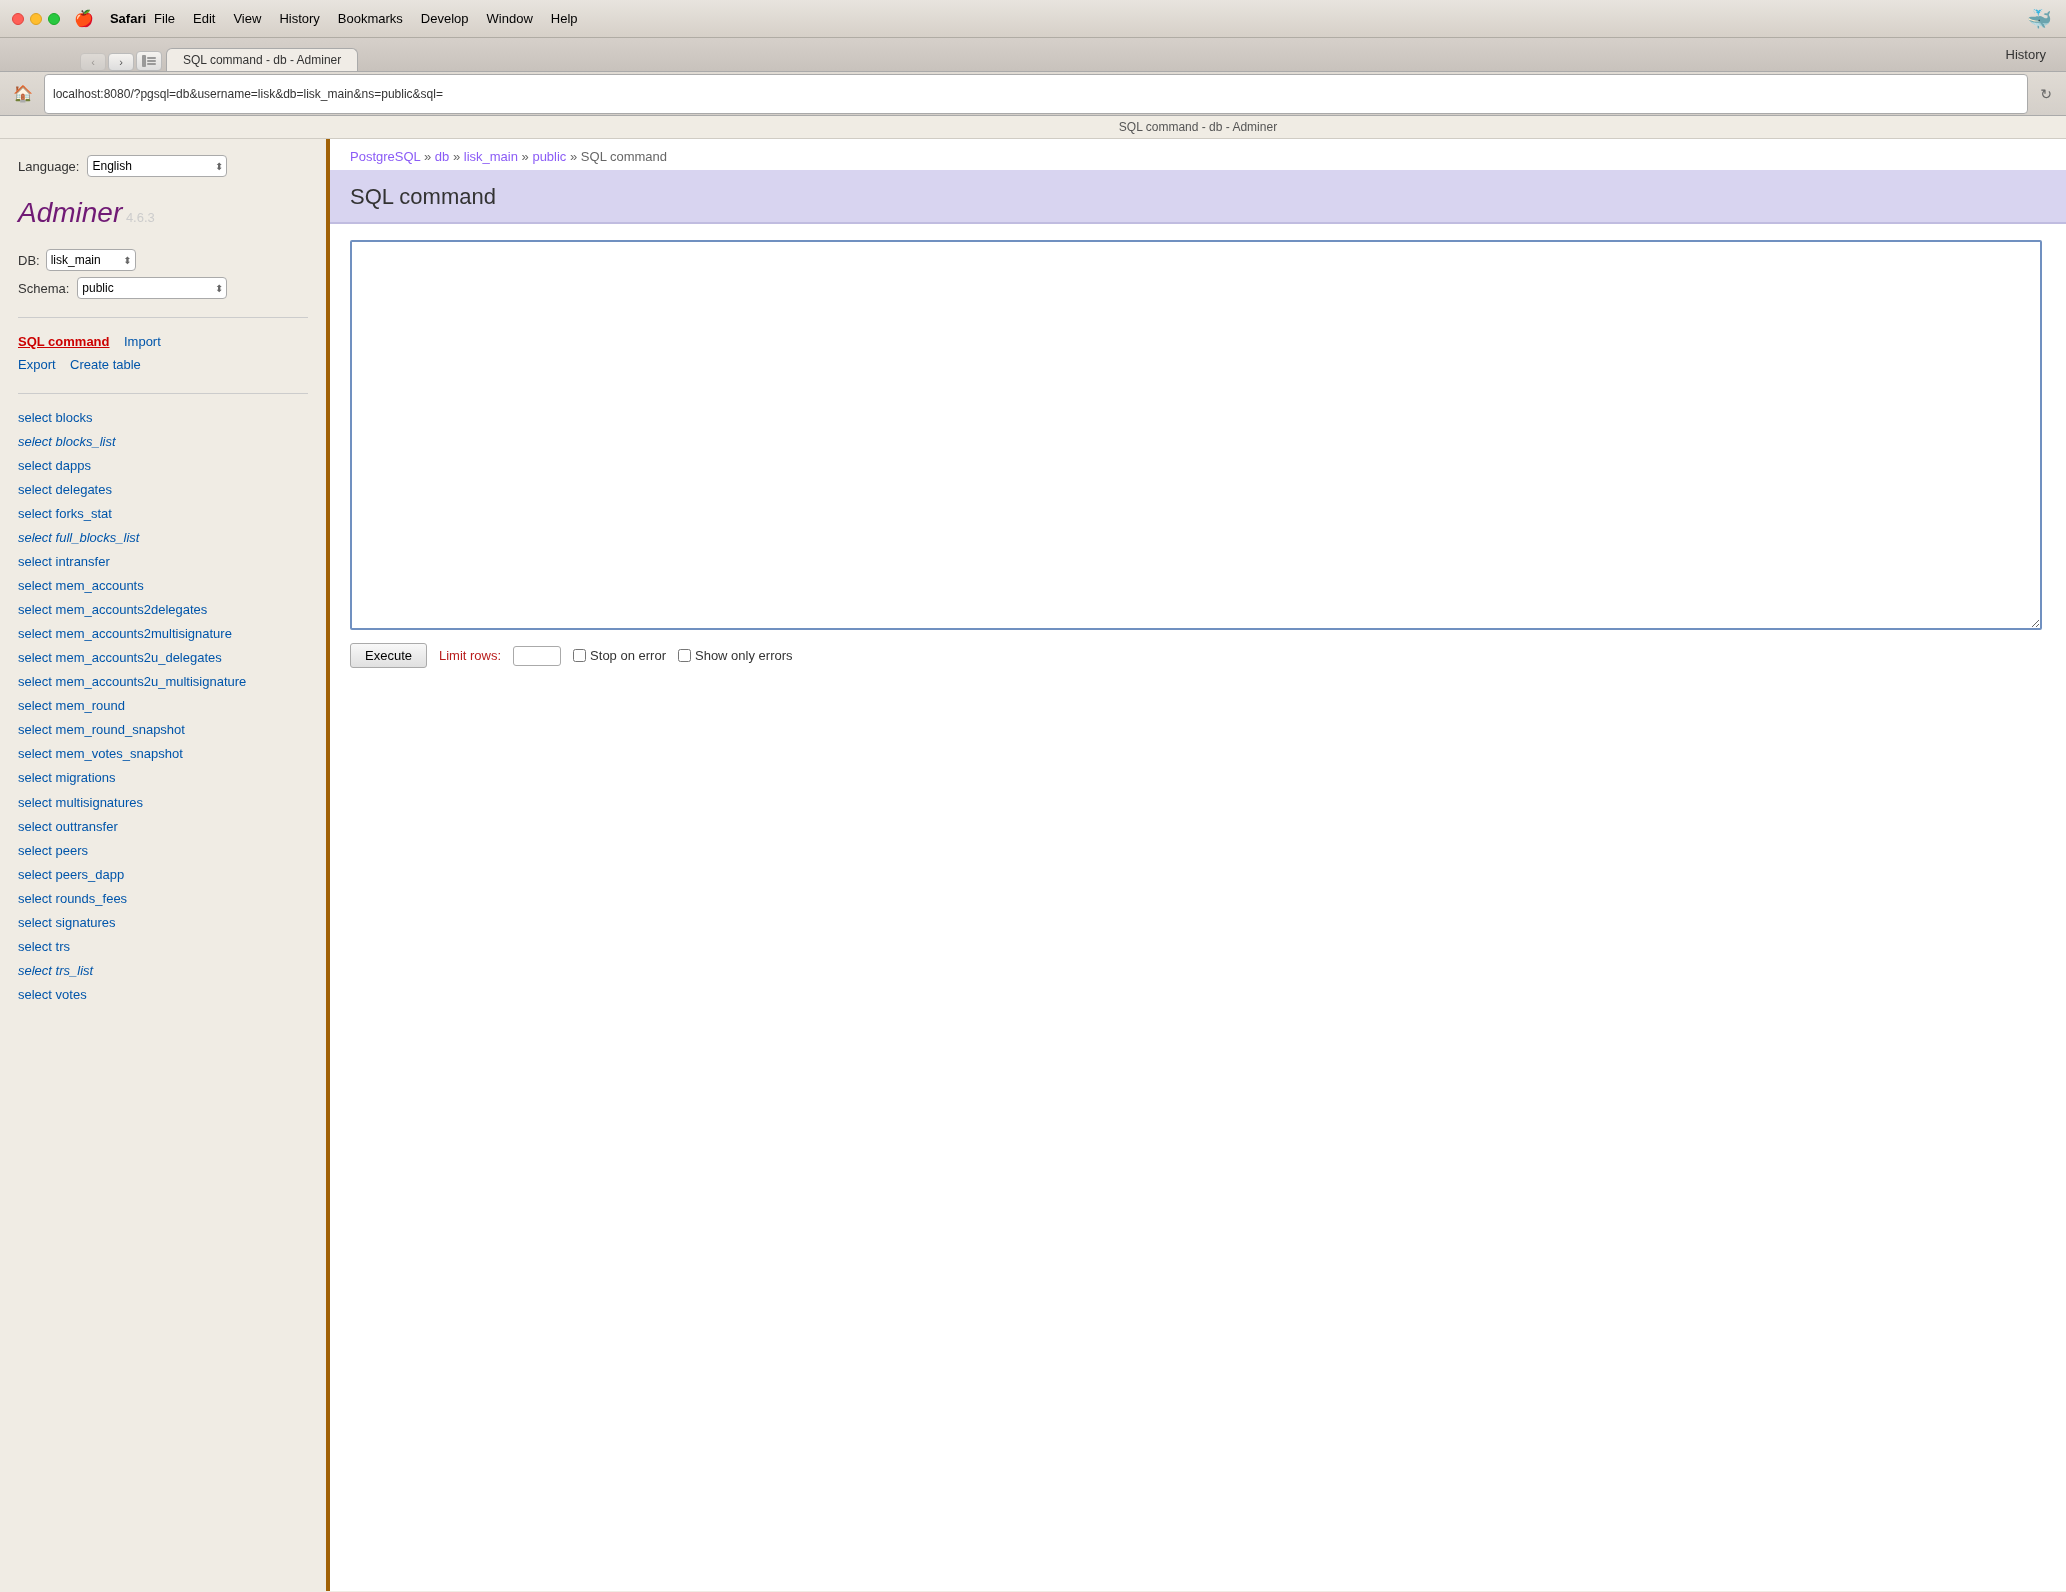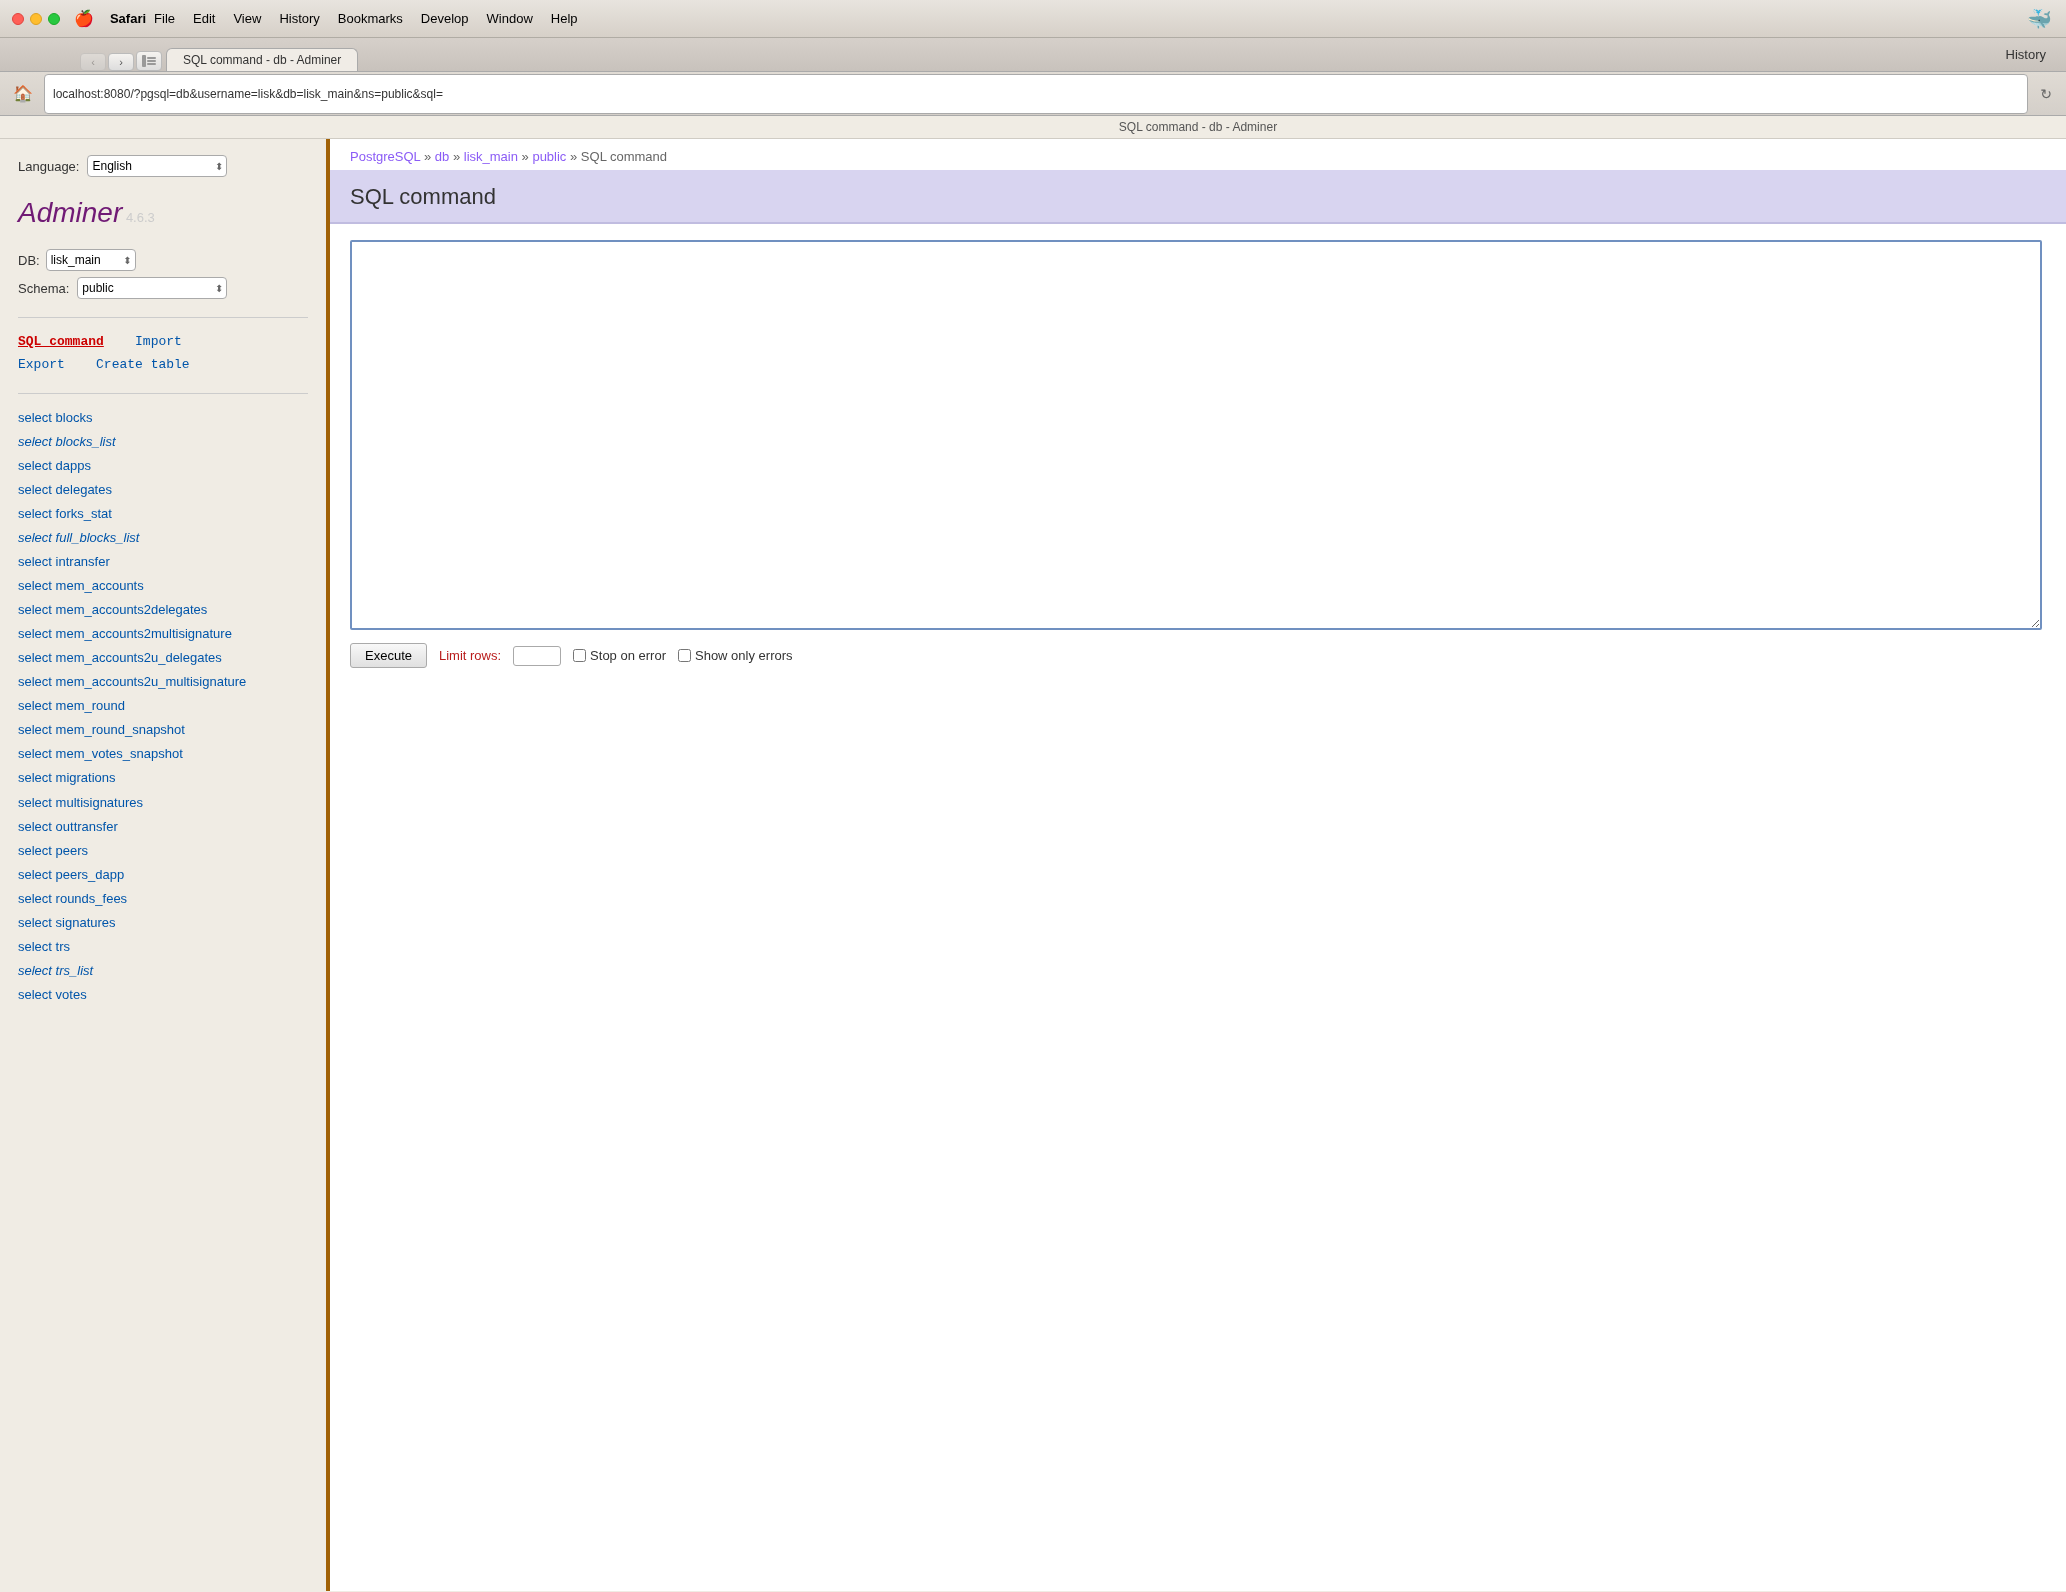--- a/index.html
+++ b/index.html
@@ -227,21 +227,20 @@
       background: white;
       font-size: 12px;
       padding: 0 4px;
       appearance: none;
       -webkit-appearance: none;
     }
     .divider { border: none; border-top: 1px solid #ccc; margin: 8px 0 12px 0; }
     .nav-links {
       margin-bottom: 16px;
       line-height: 1.8;
-      font-family: Liberation Mono, monospace;
     }
     .nav-link-sql { color: #cc0000; font-weight: bold; font-size: 13px; text-decoration: underline; cursor: pointer; }
     .nav-link { color: #0055aa; font-size: 13px; text-decoration: none; cursor: pointer; }
     .table-list { line-height: 1.85; }
     .table-item { font-size: 13px; color: #0055aa; cursor: pointer; }
     .table-item.italic { font-style: italic; }
 
     
     .content {
       flex: 1;

